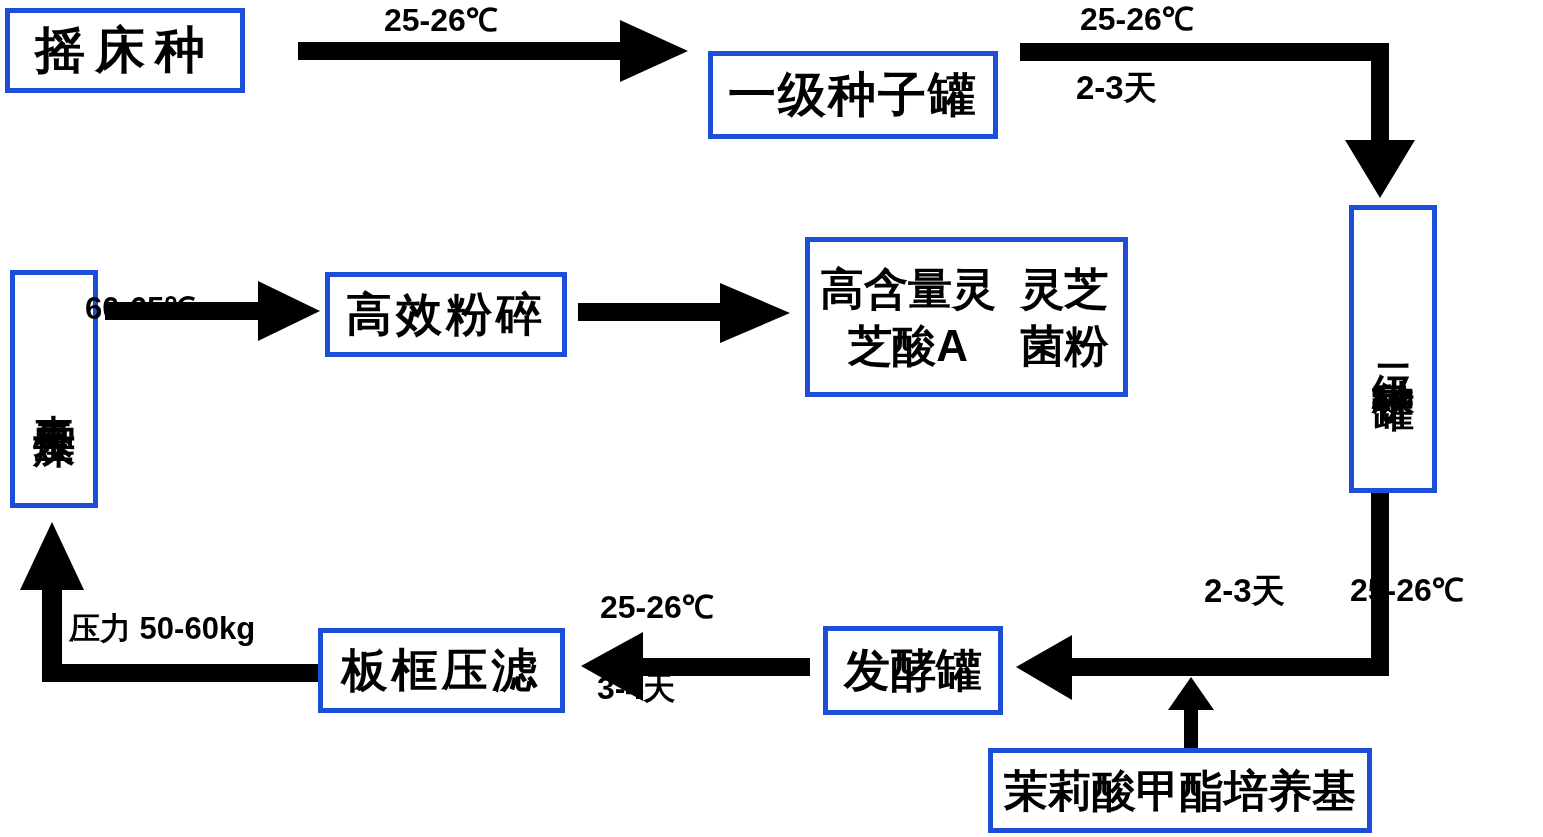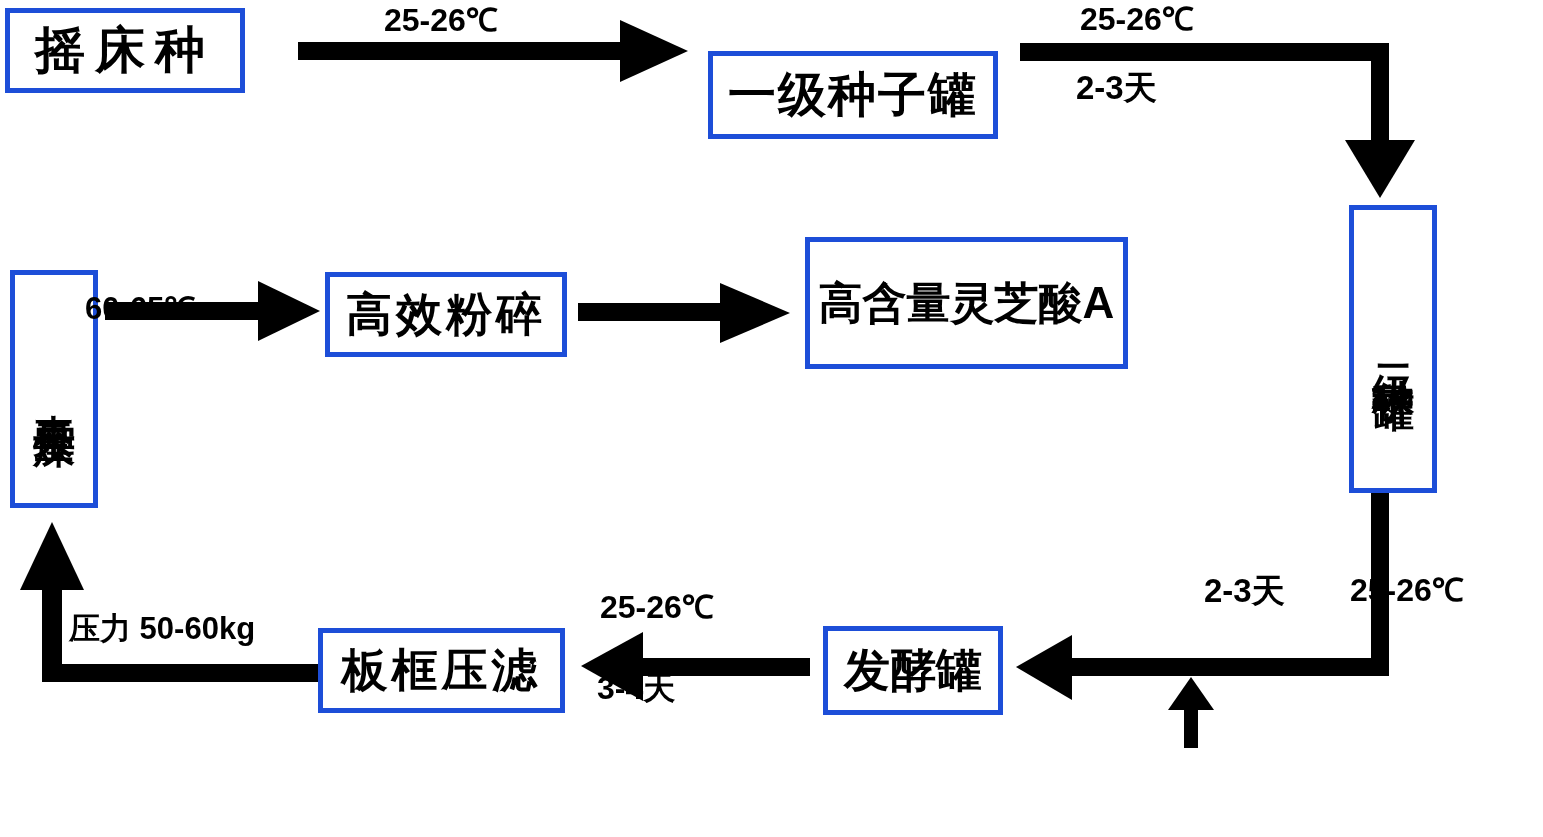--- a/index.html
+++ b/index.html
@@ -32,21 +32,21 @@
     position:absolute;
     text-align:left;
     white-space:nowrap;
     line-height:1.1;
   }
 
   
   #node-shake   {left:5px;   top:8px;   width:240px; height:85px;  font-size:50px; letter-spacing:10px;}
   #node-first   {left:708px; top:7px;   width:290px; height:88px;  font-size:48px; letter-spacing:2px;margin-top:44px;}
   #node-second  {left:1349px;top:205px; width:88px;  height:288px; font-size:42px; letter-spacing:6px;}
-  #node-product {left:805px; top:237px; width:323px; height:132px; font-size:44px; flex-direction:row;}
+  #node-product {left:805px; top:237px; width:323px; height:160px; font-size:44px; flex-direction:row;}
   #node-crush   {left:325px; top:272px; width:242px; height:85px;  font-size:46px; letter-spacing:4px;text-align:right;}
   #node-vacuum  {left:10px;  top:270px; width:88px;  height:238px; font-size:42px; letter-spacing:4px;}
   #node-ferment {left:823px; top:626px; width:180px; height:89px;  font-size:46px;}
   #node-filter  {left:318px; top:628px; width:247px; height:85px;  font-size:46px; letter-spacing:4px;}
   #node-medium  {left:988px; top:748px; width:384px; height:85px;  font-size:44px;}
 
   
   #lbl-a1-top    {left:384px; top:3px;   width:200px; font-size:32px;}
   #lbl-a1-bottom {left:324px; top:66px;  width:320px; font-size:33px;}
   #lbl-a2-top    {left:1080px;top:2px;   width:200px; font-size:32px;}
@@ -108,30 +108,32 @@
   </svg>
 
   <div class="node" id="node-shake">摇床种</div>
 
   <div class="node" id="node-first">一级种子罐</div>
 
   <div class="node vtext" id="node-second">二级种子罐</div>
 
   <div class="node" id="node-product">
     <div>高含量灵芝酸A</div>
+    <div>灵芝菌粉</div>
   </div>
 
   <div class="node" id="node-crush">高效粉碎</div>
 
   <div class="node vtext" id="node-vacuum">真空干燥</div>
 
   <div class="node" id="node-ferment">发酵罐</div>
 
   <div class="node" id="node-filter">板框压滤</div>
 
+  <div class="node" id="node-medium">茉莉酸甲酯培养基</div>
 
   <div class="edge-label" id="lbl-a1-top">25-26℃</div>
 
   <div class="edge-label" id="lbl-a2-top">25-26℃</div>
   <div class="edge-label" id="lbl-a2-bottom">2-3天</div>
 
   <div class="edge-label" id="lbl-a3-left">2-3天</div>
   <div class="edge-label" id="lbl-a3-right">25-26℃</div>
 
   <div class="edge-label" id="lbl-a5-top">25-26℃</div>

